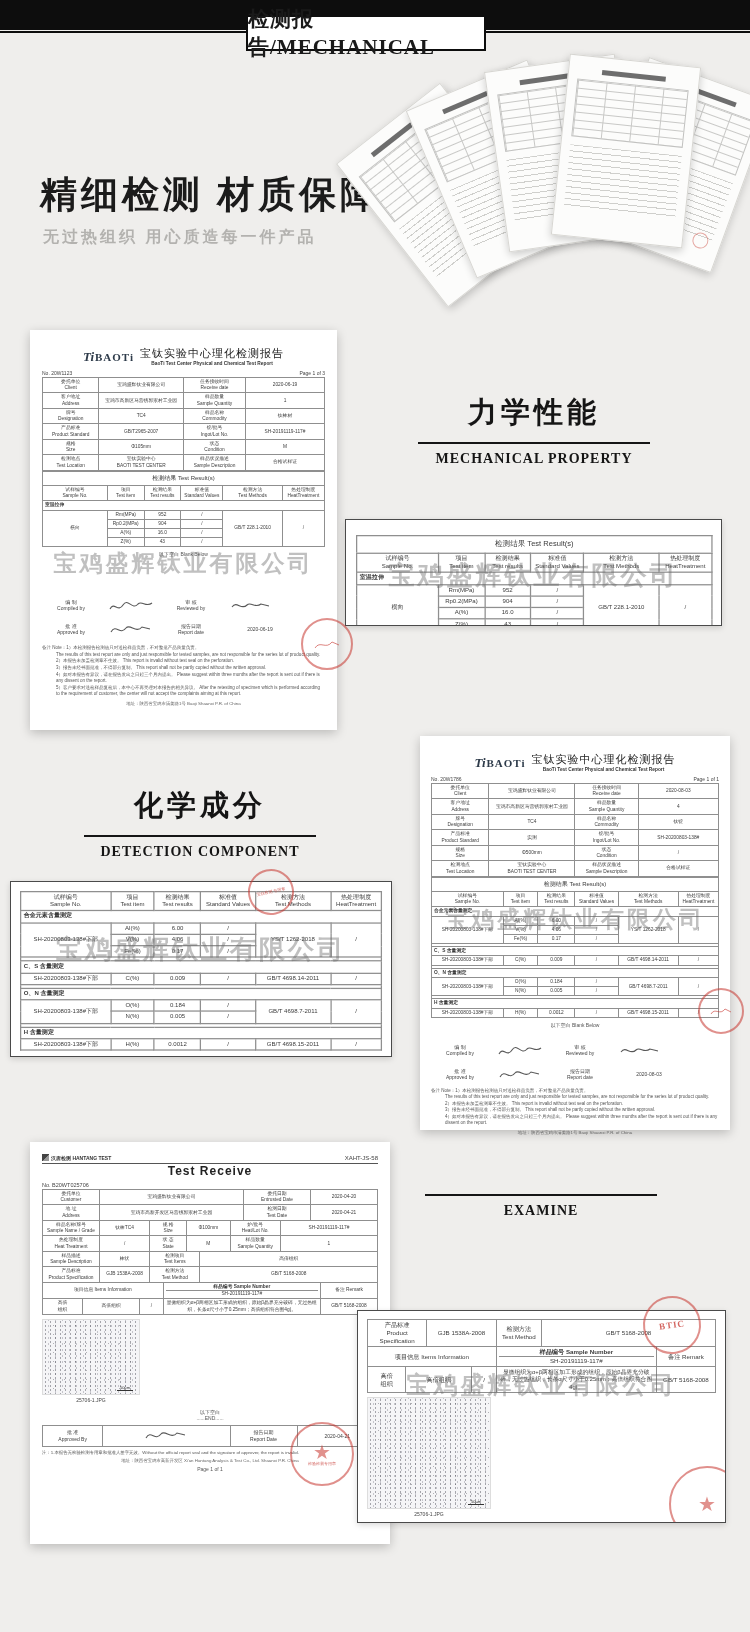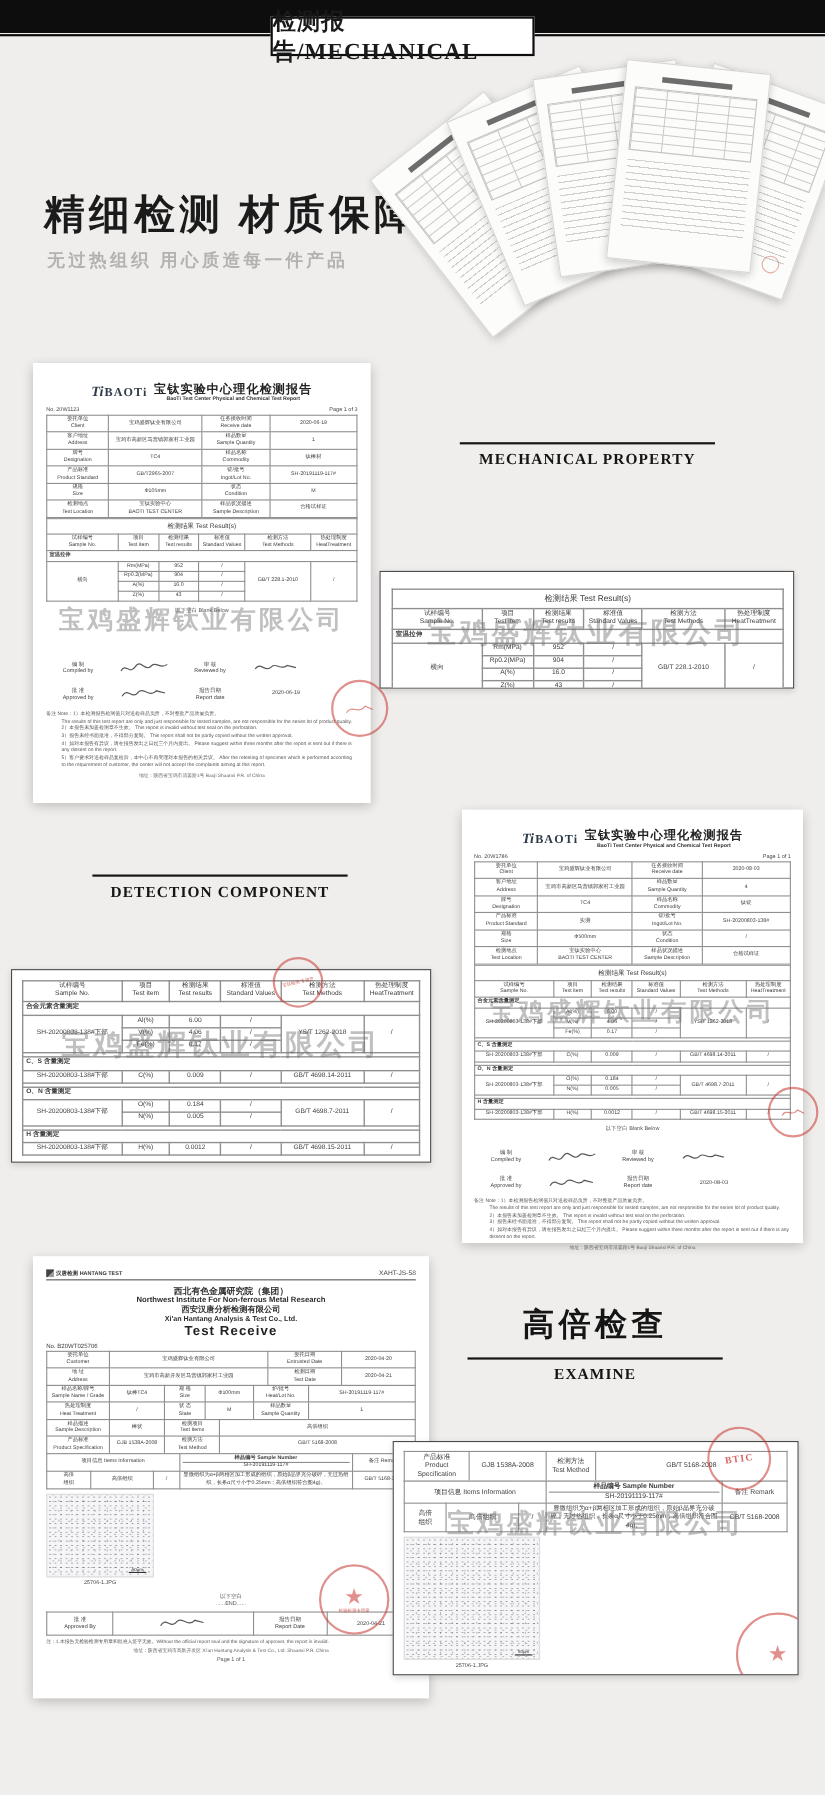--- a/index.html
+++ b/index.html
@@ -22,21 +22,21 @@
 .c-seal{position:absolute;right:12px;bottom:18px;width:16px;height:16px;border-radius:50%;border:1.5px solid rgba(205,70,60,.45)}
 
 .sheet{background:#fff;box-shadow:0 3px 10px rgba(0,0,0,.22);color:#3d3d3d}
 .r1{left:30px;top:330px;width:307px;height:400px;padding:12px 12px 8px}
 .r2{left:420px;top:736px;width:310px;height:394px;padding:12px 11px 8px}
 .r3{left:30px;top:1142px;width:360px;height:402px;padding:10px 12px 6px}
 .b-head{display:flex;justify-content:center;align-items:center;gap:6px;margin:4px 0 4px}
 .b-logo{font-family:"Liberation Serif",serif;color:#2e3b4a;white-space:nowrap}
 .ti{font-style:italic;font-size:13px;font-weight:bold;margin-right:1px}
 .bt{font-weight:bold;font-size:11px;letter-spacing:1px}
-.b-cn{font-size:11px;font-weight:bold;color:#222;text-align:center;letter-spacing:1px}
+.b-cn{font-size:11px;font-weight:normal;color:#222;text-align:center;letter-spacing:1px}
 .b-en{font-size:4.8px;font-weight:bold;text-align:center;color:#333}
 .no-row{display:flex;justify-content:space-between;font-size:5px;color:#444;margin:2px 0 1px}
 .doc-table{width:100%;border-collapse:collapse;table-layout:fixed;color:#3c3c3c;background:#fff}
 .doc-table td{border:1px solid #8f8f8f;text-align:center;vertical-align:middle;white-space:pre-line;padding:1px 2px;line-height:1.3;overflow:hidden}
 .itab td{font-size:4.8px;height:14px}
 .itab3 td{font-size:4.8px;height:15px}
 .rtitle{border:1px solid #8f8f8f;border-bottom:none;text-align:center;font-size:6px;padding:2px 0;color:#3c3c3c;background:#fff}
 .rtab td{font-size:4.8px;height:9px}
 .rtab .hd{height:13px}
 .grp{text-align:left !important;font-weight:bold;height:8px}
@@ -328,20 +328,21 @@
     </div>
     <div class="dfoot">地址：陕西省宝鸡市清姜路1号  Baoji  Shaanxi  P.R. of China</div>
     <div class="seal edge-r1">
         <svg class="redscr" width="30" height="20" viewBox="0 0 30 20">
           <path d="M3 14 C8 6 14 16 20 8 L27 11"></path>
         </svg>
       </div>
   </div>
 
   <div class="abs sec mech-head">
+    <div class="cn">力学性能</div>
     <div class="rule"></div>
     <div class="en">MECHANICAL PROPERTY</div>
   </div>
 
   <div class="abs crop" id="mech-crop">
     <div class="zw">
         <div>
       <div class="rtitle">检测结果 Test Result(s)</div>
       <table class="doc-table rtab">
         <colgroup>
@@ -394,20 +395,21 @@
                 <td>/</td>
               </tr>
       </tbody>
           </table>
     </div>
       </div>
     <div class="wm wm-mech">宝鸡盛辉钛业有限公司</div>
   </div>
 
   <div class="abs sec chem-head">
+    <div class="cn">化学成分</div>
     <div class="rule"></div>
     <div class="en">DETECTION COMPONENT</div>
   </div>
 
   <div class="abs sheet r2">
     <div class="b-head">
       <div class="b-logo"><span class="ti">Ti</span><span class="bt">BAOTi</span></div>
       <div>
         <div class="b-cn">宝钛实验中心理化检测报告</div>
         <div class="b-en">BaoTi Test Center Physical and Chemical Test Report</div>
@@ -716,26 +718,20 @@
   </div>
 
   <div class="abs sheet r3">
     <div class="r3-top">
       <div class="r3-logo">
           <span class="logoglyph"></span>
           <span>汉唐检测 HANTANG TEST</span>
         </div>
       <div class="r3-code">XAHT-JS-58</div>
     </div>
-    <div class="orgs">
-      <div class="o1">西北有色金属研究院（集团）</div>
-      <div class="o2">Northwest Institute For Non-ferrous Metal Research</div>
-      <div class="o3">西安汉唐分析检测有限公司</div>
-      <div class="o4">Xi'an Hantang Analysis &amp; Test Co., Ltd.</div>
-    </div>
     <div class="r3-title-en">Test Receive</div>
     <div class="r3-no">No.  B20WT025706</div>
     <table class="doc-table itab3">
       <colgroup>
           <col style="width:17%">
           <col style="width:43%">
           <col style="width:20%">
           <col style="width:20%">
         </colgroup>
       <tbody>
@@ -874,21 +870,20 @@
     <div class="seal stamp-r3">
         <span class="star">★</span>
         <span class="st">检验检测专用章</span>
       </div>
     <div class="r3-note">注：1.本报告无检验检测专用章和批准人签字无效。Without the official report seal and the signature of approver, the report is invalid.</div>
     <div class="r3-foot">地址：陕西省宝鸡市高新开发区  Xi'an Hantang Analysis &amp; Test Co., Ltd.  Shaanxi P.R. China</div>
     <div class="r3-page">Page 1 of 1</div>
   </div>
 
   <div class="abs sec exam-head">
-    <div class="cn">高倍检查</div>
     <div class="rule"></div>
     <div class="en">EXAMINE</div>
   </div>
 
   <div class="abs crop" id="exam-crop">
     <table class="doc-table etab">
       <colgroup>
           <col style="width:17%">
           <col style="width:20%">
           <col style="width:13%">

